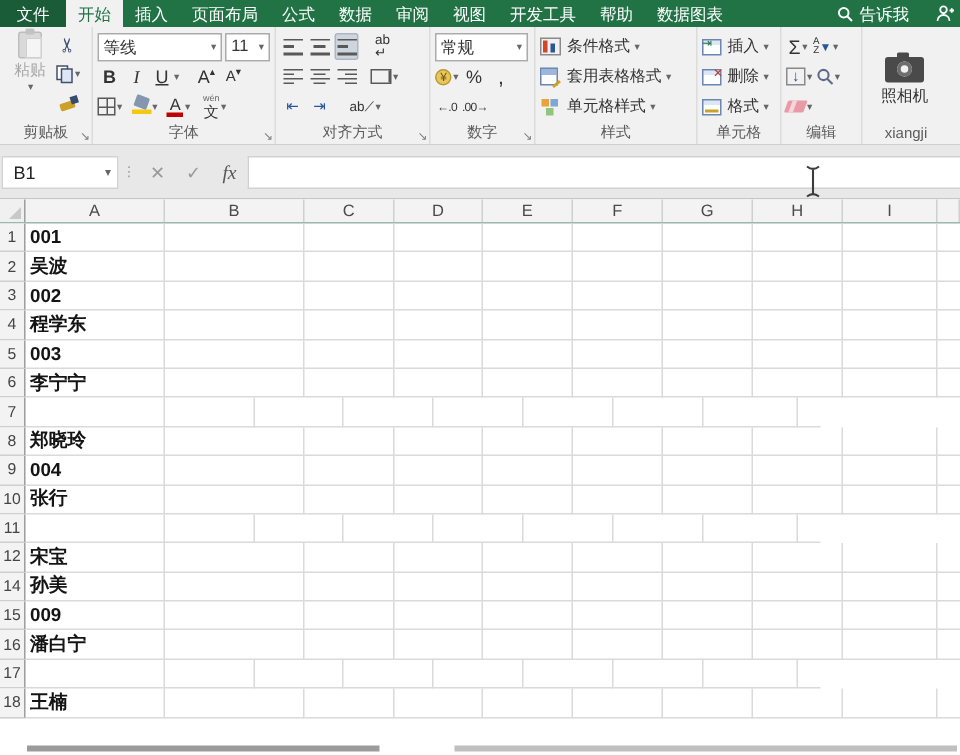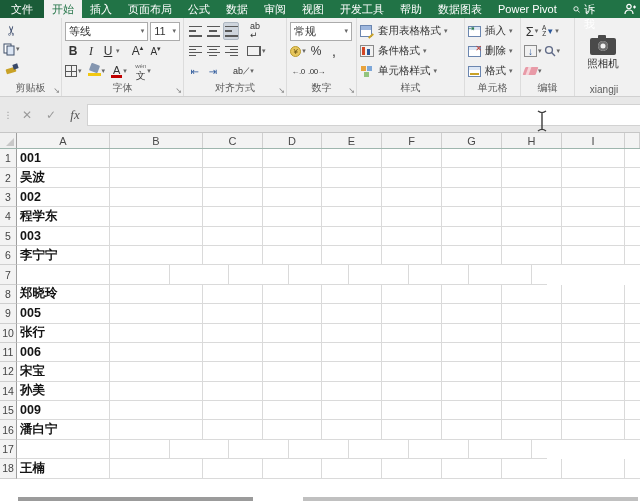--- a/index.html
+++ b/index.html
@@ -135,21 +135,20 @@
         <span class="tab selected">开始</span>
         <span class="tab">插入</span>
         <span class="tab">页面布局</span>
         <span class="tab">公式</span>
         <span class="tab">数据</span>
         <span class="tab">审阅</span>
         <span class="tab">视图</span>
         <span class="tab">开发工具</span>
         <span class="tab">帮助</span>
         <span class="tab">数据图表</span>
-        <span class="tab">Power Pivot</span>
       </div>
     <div class="tabbar-spacer"></div>
     <div class="tellme">
       <svg width="11" height="11" viewBox="0 0 11 11">
           <circle cx="4.5" cy="4.5" r="3.2" fill="none" stroke="#ffffff" stroke-width="1.3"></circle>
           <line x1="7" y1="7" x2="10" y2="10" stroke="#ffffff" stroke-width="1.3"></line>
         </svg>
       <span>告诉我</span>
     </div>
     <div class="person">
@@ -158,20 +157,25 @@
           <path d="M1 11c0-2.4 1.8-4 4-4s4 1.6 4 4" fill="none" stroke="#fff" stroke-width="1.2"></path>
           <line x1="9" y1="4" x2="12" y2="4" stroke="#fff" stroke-width="1.2"></line>
           <line x1="10.5" y1="2.5" x2="10.5" y2="5.5" stroke="#fff" stroke-width="1.2"></line>
         </svg>
     </div>
   </div>
 
   <div class="ribbon">
 
     <div class="rgroup" style="width:62px">
+      <div class="paste-btn">
+        <span class="clip-ico"></span>
+        <span class="paste-label">粘贴</span>
+        <span class="caret">▾</span>
+      </div>
       <div class="col" style="gap:1px">
         <span class="btn">
             <span class="scissors">✂</span>
           </span>
         <span class="btn">
           <svg width="12" height="13" viewBox="0 0 12 13">
               <rect x="1" y="1" width="7" height="9" fill="#fff" stroke="#41506b"></rect>
               <rect x="4" y="3" width="7" height="9" fill="#dce6f4" stroke="#41506b"></rect>
             </svg>
           <span class="caret">▾</span>
@@ -350,30 +354,30 @@
             </span>
         </div>
       </div>
       <span class="glabel">数字</span>
       <span class="launcher">↘</span>
     </div>
 
     <div class="rgroup" style="width:108px">
       <div class="col" style="width:100%">
         <div class="rrow">
-          <span class="mini-ico tbl"></span>
-          <span class="slabel">套用表格格式</span>
-          <span class="caret">▾</span>
-        </div>
-        <div class="rrow">
           <span class="mini-ico cf">
               <i class="r"></i>
               <i class="b"></i>
             </span>
           <span class="slabel">条件格式</span>
+          <span class="caret">▾</span>
+        </div>
+        <div class="rrow">
+          <span class="mini-ico tbl"></span>
+          <span class="slabel">套用表格格式</span>
           <span class="caret">▾</span>
         </div>
         <div class="rrow">
           <span class="mini-ico cs">
               <i></i>
               <i></i>
               <i></i>
             </span>
           <span class="slabel">单元格样式</span>
           <span class="caret">▾</span>
@@ -445,20 +449,24 @@
     <div class="rgroup" style="width:58px;border-right:none">
       <div class="camera-btn">
         <span class="cam-ico"></span>
         <span class="slabel">照相机</span>
       </div>
       <span class="glabel">xiangji</span>
     </div>
   </div>
 
   <div class="fbar">
+    <div class="namebox">
+      <span>B1</span>
+      <span class="caret">▾</span>
+    </div>
     <div class="fsep">⋮</div>
     <div class="fbtn">✕</div>
     <div class="fbtn">✓</div>
     <div class="fbtn fx">fx</div>
     <div class="finput"></div>
   </div>
 
   <div class="grid">
     <div class="colhdrs" id="colhdrs">
       <div class="corner"></div>
@@ -572,21 +580,21 @@
           <div class="cell" style="width: 59px;"></div>
           <div class="cell" style="width: 60px;"></div>
           <div class="cell" style="width: 60px;"></div>
           <div class="cell" style="width: 60px;"></div>
           <div class="cell" style="width: 60px;"></div>
           <div class="cell" style="width: 63px;"></div>
           <div class="cell" style="width: 15px; border-right: none;"></div>
         </div>
         <div class="grow">
           <div class="rhead">9</div>
-          <div class="cell" style="width: 93px;">005</div>
+          <div class="cell" style="width: 93px;">004</div>
           <div class="cell" style="width: 93px;"></div>
           <div class="cell" style="width: 60px;"></div>
           <div class="cell" style="width: 59px;"></div>
           <div class="cell" style="width: 60px;"></div>
           <div class="cell" style="width: 60px;"></div>
           <div class="cell" style="width: 60px;"></div>
           <div class="cell" style="width: 60px;"></div>
           <div class="cell" style="width: 63px;"></div>
           <div class="cell" style="width: 15px; border-right: none;"></div>
         </div>
@@ -598,21 +606,20 @@
           <div class="cell" style="width: 59px;"></div>
           <div class="cell" style="width: 60px;"></div>
           <div class="cell" style="width: 60px;"></div>
           <div class="cell" style="width: 60px;"></div>
           <div class="cell" style="width: 60px;"></div>
           <div class="cell" style="width: 63px;"></div>
           <div class="cell" style="width: 15px; border-right: none;"></div>
         </div>
         <div class="grow">
           <div class="rhead">11</div>
-          <div class="cell" style="width: 93px;">006</div>
           <div class="cell" style="width: 93px;"></div>
           <div class="cell" style="width: 60px;"></div>
           <div class="cell" style="width: 59px;"></div>
           <div class="cell" style="width: 60px;"></div>
           <div class="cell" style="width: 60px;"></div>
           <div class="cell" style="width: 60px;"></div>
           <div class="cell" style="width: 60px;"></div>
           <div class="cell" style="width: 63px;"></div>
           <div class="cell" style="width: 15px; border-right: none;"></div>
         </div>

